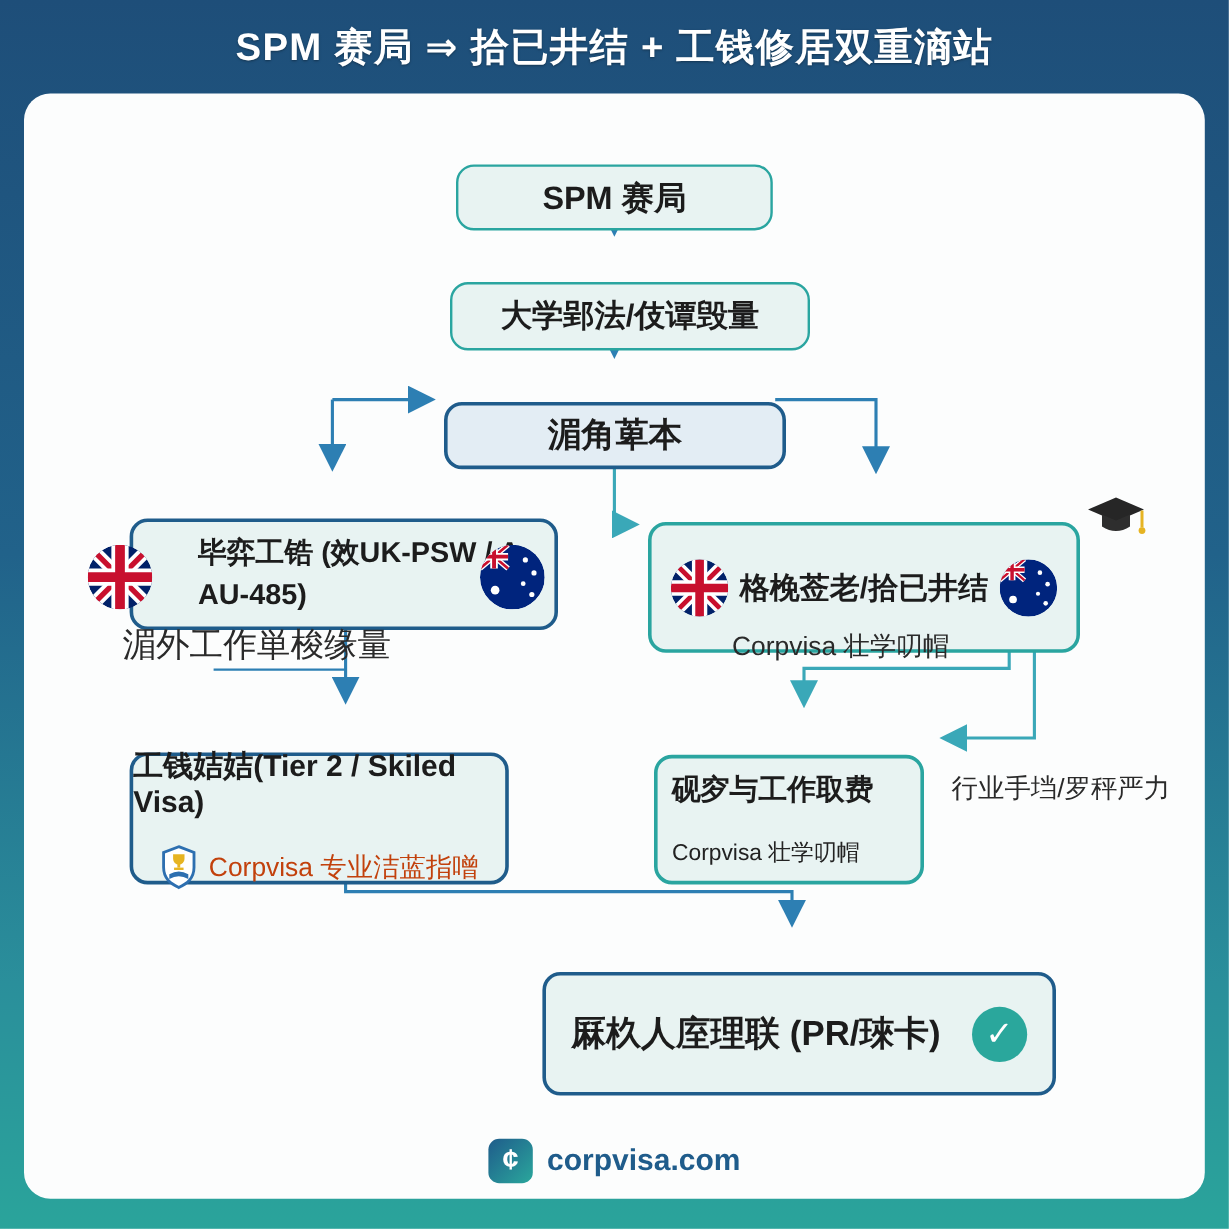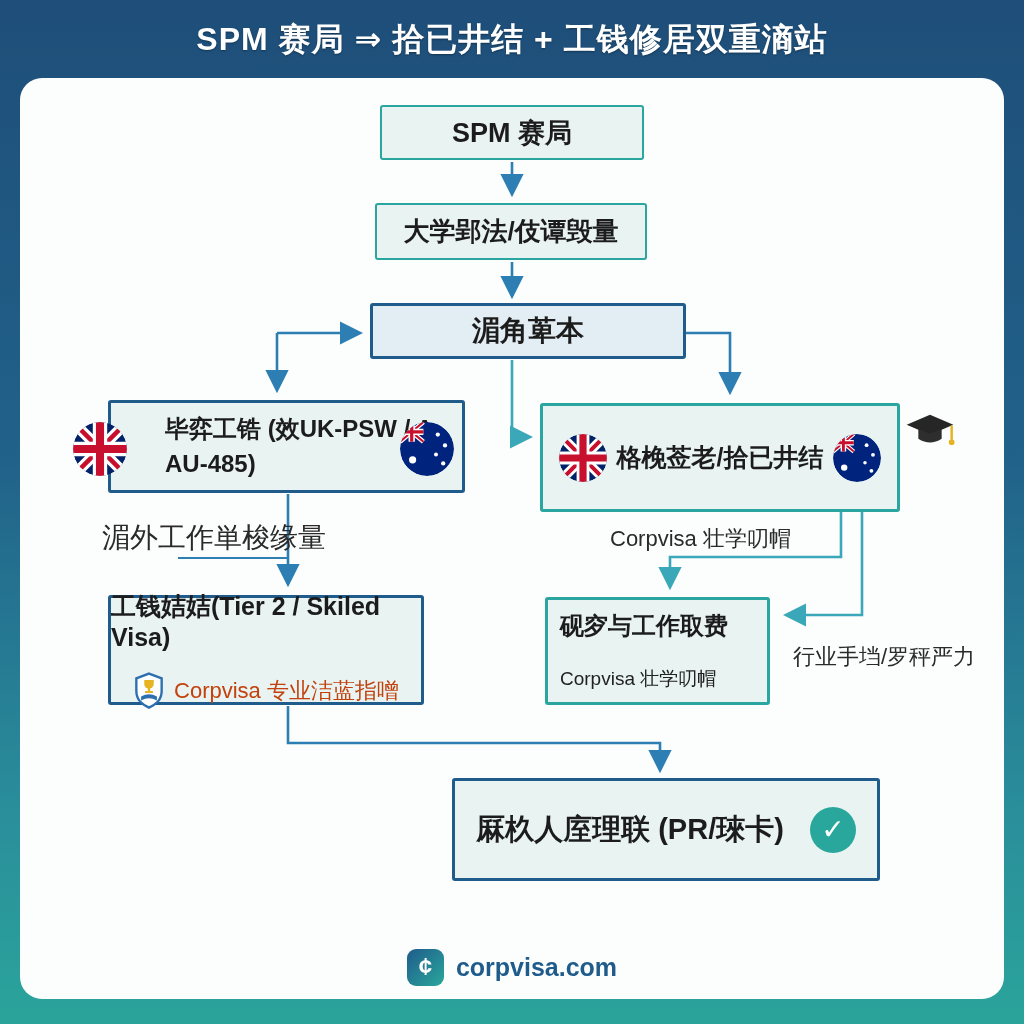--- a/index.html
+++ b/index.html
@@ -13,29 +13,29 @@
     position:absolute; top:18px; left:0; width:1024px; text-align:center;
     color:#ffffff; font-size:32px; font-weight:700; letter-spacing:1px;
     text-shadow:0 1px 2px rgba(0,0,0,.35);
   }
   .card {
     position:absolute; left:20px; top:78px; width:984px; height:921px;
     background:#fcfdfd; border-radius:22px;
   }
   svg.connectors { position:absolute; left:0; top:0; width:1024px; height:1024px; pointer-events:none; }
   .fbox {
-    position:absolute; background:#e8f3f2; border-radius:3px;
+    position:absolute; background:#e8f3f2; border-radius:15px;
     display:flex; align-items:center; justify-content:center;
-    color:#1c1c1c; font-weight:700;
+    color:#1c1c1c; font-weight:700;margin-top:32px;
   }
   .teal-b { border:3px solid #2aa5a0; }
   .navy-b { border:3px solid #1f5c8b; }
   .box-start   { left:380px; top:105px; width:264px; height:55px; font-size:27px; border-width:2.5px; }
-  .box-univ    { left:375px; top:203px; width:272px; height:57px; font-size:26px; border-width:2.5px;justify-content:center; }
-  .box-hub     { left:370px; top:303px; width:316px; height:56px; font-size:28px; background:#e3edf4; }
+  .box-univ    { left:375px; top:203px; width:300px; height:57px; font-size:26px; border-width:2.5px;justify-content:center; }
+  .box-hub     { left:370px; top:303px; width:285px; height:56px; font-size:28px; background:#e3edf4; }
   .box-leftvisa{ left:108px; top:400px; width:357px; height:93px; font-size:24px;
                  justify-content:flex-start; padding:6px 14px 6px 54px; line-height:1.45;
                  flex-direction:column; align-items:flex-start; justify-content:center; }
   .box-rightstudy { left:540px; top:403px; width:360px; height:109px; font-size:25px; gap:10px; }
   .box-workvisa { left:108px; top:595px; width:316px; height:110px; font-size:25px;
                   flex-direction:column; gap:20px; }
   .box-research { left:545px; top:597px; width:225px; height:108px;
                   flex-direction:column; align-items:flex-start; padding:10px 12px; gap:24px; }
   .box-final   { left:452px; top:778px; width:428px; height:103px; font-size:29px; gap:26px; }
   .sub-line { font-weight:400; font-size:22px; display:flex; align-items:center; gap:9px; color:#c2410c; }

